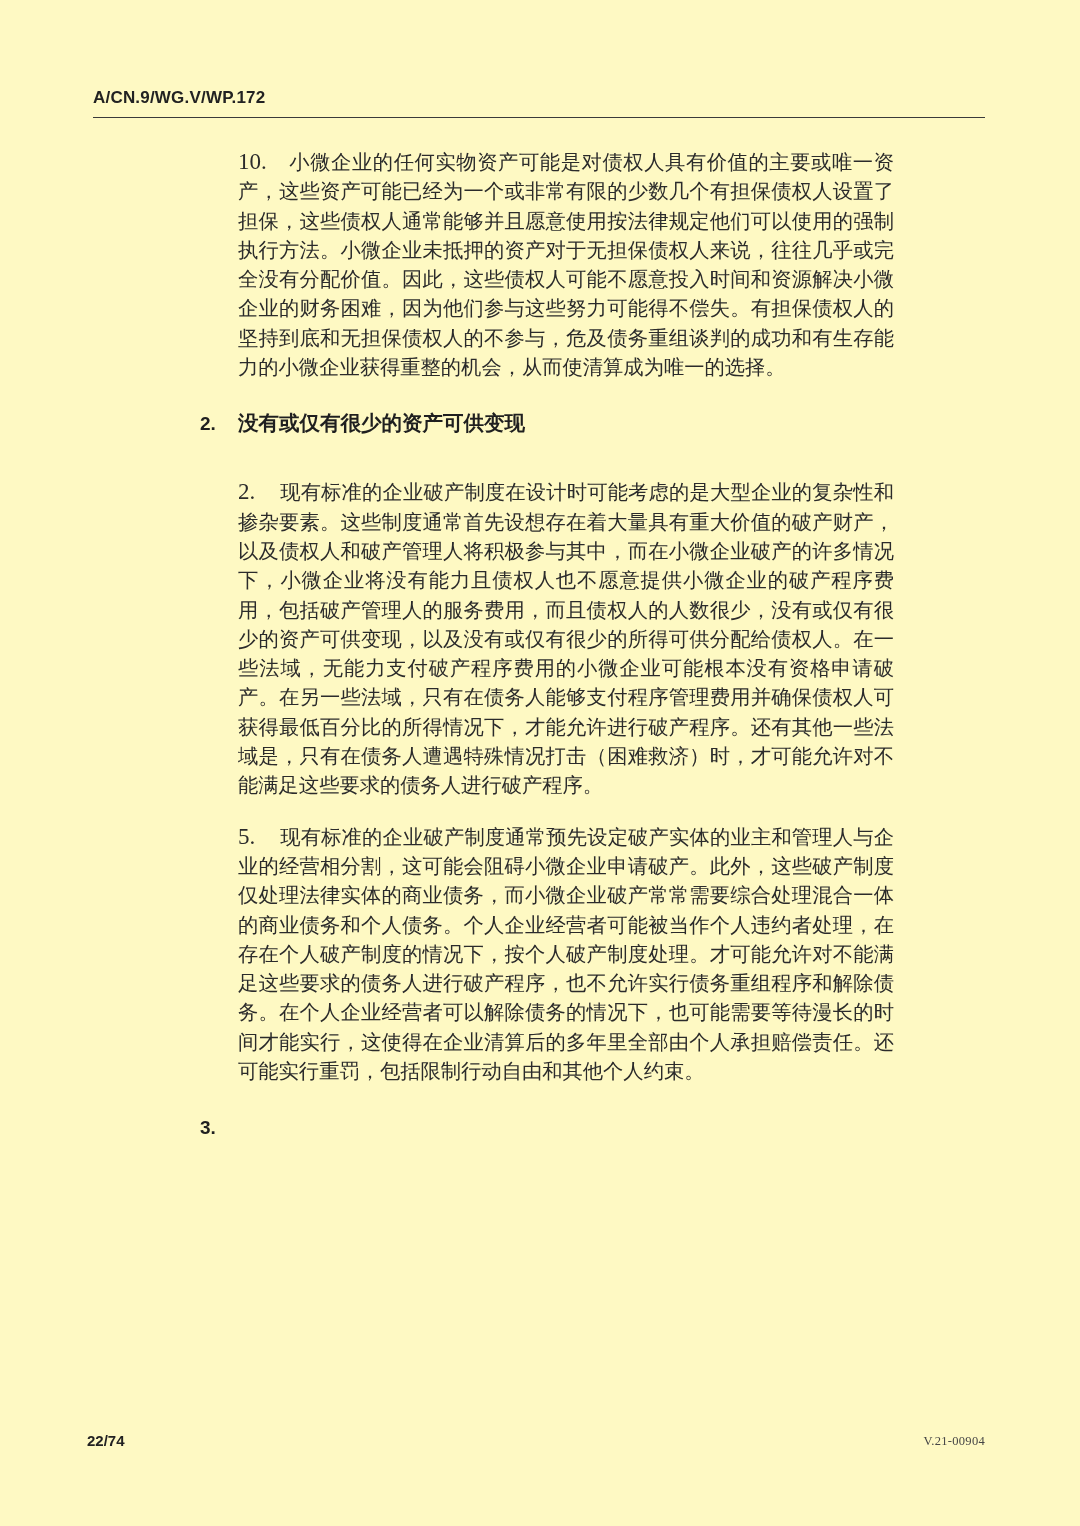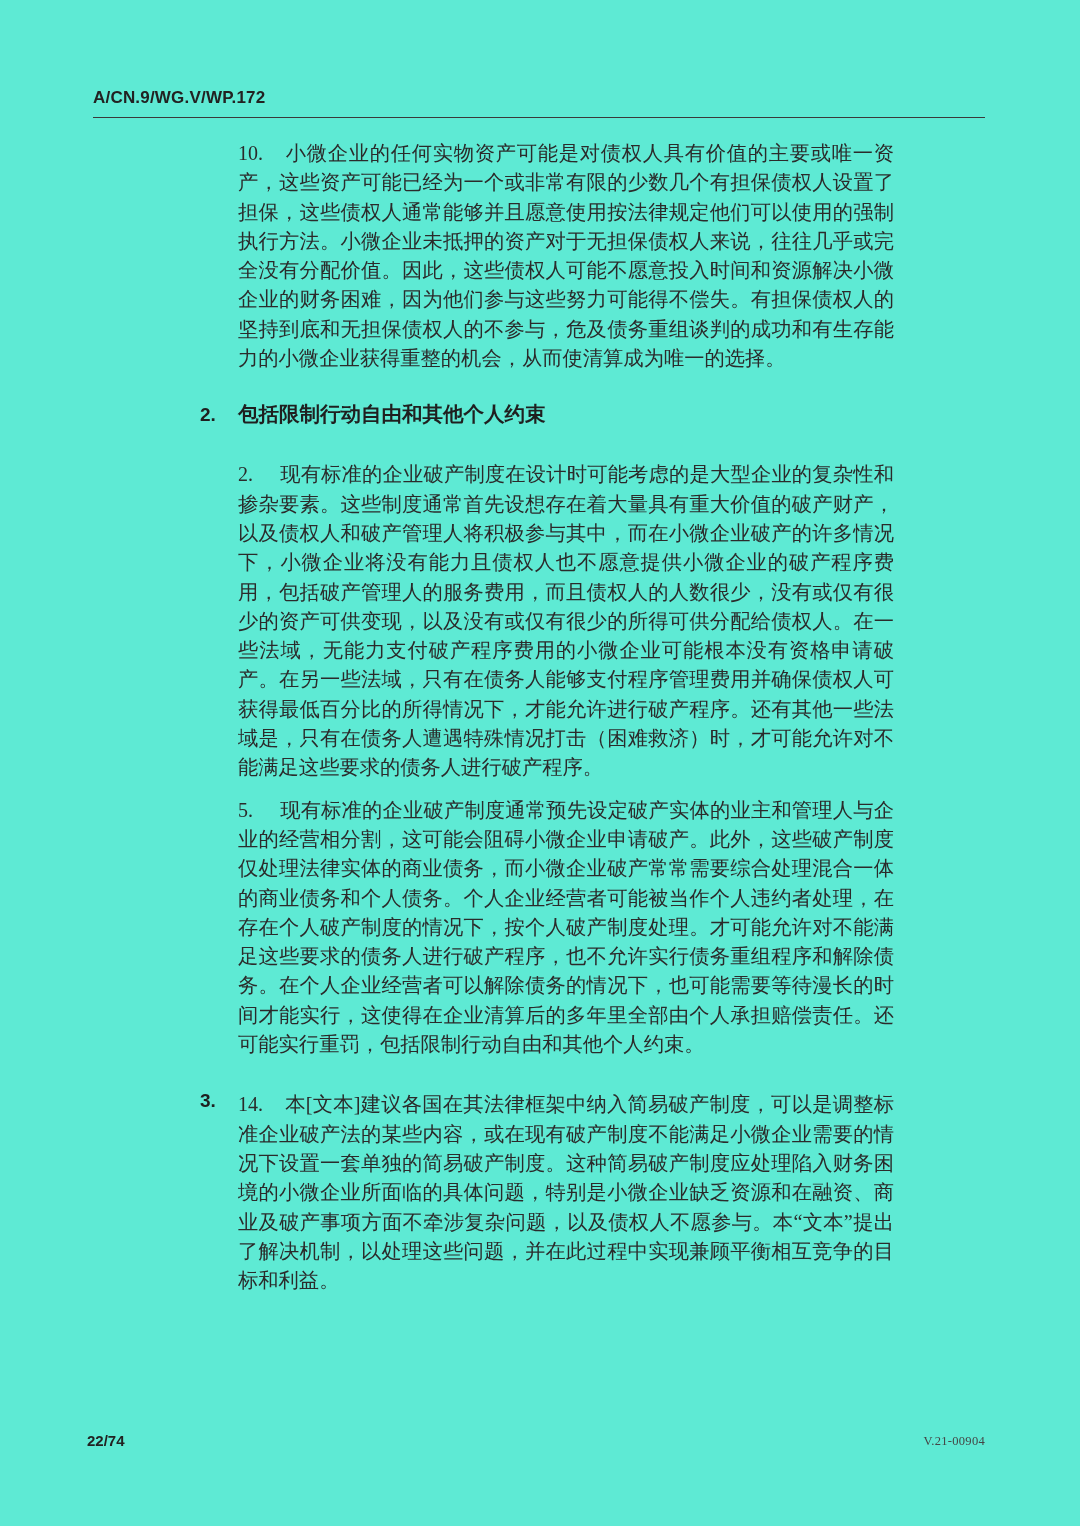--- a/index.html
+++ b/index.html
@@ -1,21 +1,21 @@
 <!DOCTYPE html>
 <html><head>
 <meta charset="utf-8">
 <style>
   * { margin: 0; padding: 0; box-sizing: border-box; }
   html, body { background: #ffffff; }
   .page {
     position: relative;
     width: 1080px;
     height: 1526px;
-    background: #5eead4;
+    background: #fef9c3;
     overflow: hidden;
     font-family: "Liberation Serif", "DejaVu Serif", serif;
     color: #2b2b2b;
   }
   
   .doc-symbol {
     position: absolute;
     left: 93px;
     top: 88px;
     font-family: "Liberation Sans", "DejaVu Sans", sans-serif;
@@ -44,21 +44,22 @@
     line-height: 29.3px;
     text-align: justify;
     text-justify: inter-ideograph;
     margin-bottom: 13px;
     color: #2b2b2b;
   }
   p.para .pnum {
     display: inline-block;
     min-width: 20px;
     margin-right: 22px;
-    font-size: 20px;
+    font-size: 23px;
+    margin-top: 8px;
   }
   .heading {
     position: relative;
     font-weight: bold;
     font-size: 20.5px;
     line-height: 29px;
     margin-top: 27px;
     margin-bottom: 31px;
     color: #1f1f1f;
   }
@@ -99,32 +100,31 @@
   <div class="doc-symbol">A/CN.9/WG.V/WP.172</div>
   <div class="header-rule"></div>
 
   <div class="body-block">
 
     <p class="para"><span class="pnum">10.</span><span>小微企业的任何实物资产可能是对债权人具有价值的主要或唯一资产，这些资产可能已经为一个或非常有限的少数几个有担保债权人设置了担保，这些债权人通常能够并且愿意使用按法律规定他们可以使用的强制执行方法。小微企业未抵押的资产对于无担保债权人来说，往往几乎或完全没有分配价值。因此，这些债权人可能不愿意投入时间和资源解决小微企业的财务困难，因为他们参与这些努力可能得不偿失。有担保债权人的坚持到底和无担保债权人的不参与，危及债务重组谈判的成功和有生存能力的小微企业获得重整的机会，从而使清算成为唯一的选择。</span></p>
 
 
     <div class="heading">
       <span class="hnum">2.</span>
-      <span class="htext">包括限制行动自由和其他个人约束</span>
+      <span class="htext">没有或仅有很少的资产可供变现</span>
     </div>
 
     <p class="para"><span class="pnum">2.</span><span>现有标准的企业破产制度在设计时可能考虑的是大型企业的复杂性和掺杂要素。这些制度通常首先设想存在着大量具有重大价值的破产财产，以及债权人和破产管理人将积极参与其中，而在小微企业破产的许多情况下，小微企业将没有能力且债权人也不愿意提供小微企业的破产程序费用，包括破产管理人的服务费用，而且债权人的人数很少，没有或仅有很少的资产可供变现，以及没有或仅有很少的所得可供分配给债权人。在一些法域，无能力支付破产程序费用的小微企业可能根本没有资格申请破产。在另一些法域，只有在债务人能够支付程序管理费用并确保债权人可获得最低百分比的所得情况下，才能允许进行破产程序。还有其他一些法域是，只有在债务人遭遇特殊情况打击（困难救济）时，才可能允许对不能满足这些要求的债务人进行破产程序。</span></p>
 
     <p class="para"><span class="pnum">5.</span><span>现有标准的企业破产制度通常预先设定破产实体的业主和管理人与企业的经营相分割，这可能会阻碍小微企业申请破产。此外，这些破产制度仅处理法律实体的商业债务，而小微企业破产常常需要综合处理混合一体的商业债务和个人债务。个人企业经营者可能被当作个人违约者处理，在存在个人破产制度的情况下，按个人破产制度处理。才可能允许对不能满足这些要求的债务人进行破产程序，也不允许实行债务重组程序和解除债务。在个人企业经营者可以解除债务的情况下，也可能需要等待漫长的时间才能实行，这使得在企业清算后的多年里全部由个人承担赔偿责任。还可能实行重罚，包括限制行动自由和其他个人约束。</span></p>
 
     <div class="heading">
       <span class="hnum">3.</span>
     </div>
 
-    <p class="para"><span class="pnum">14.</span><span>本[文本]建议各国在其法律框架中纳入简易破产制度，可以是调整标准企业破产法的某些内容，或在现有破产制度不能满足小微企业需要的情况下设置一套单独的简易破产制度。这种简易破产制度应处理陷入财务困境的小微企业所面临的具体问题，特别是小微企业缺乏资源和在融资、商业及破产事项方面不牵涉复杂问题，以及债权人不愿参与。本“文本”提出了解决机制，以处理这些问题，并在此过程中实现兼顾平衡相互竞争的目标和利益。</span></p>
 
   </div>
 
   <div class="page-num">22/74</div>
 
   <div class="doc-ref">V.21-00904</div>
 
 </div>
 
 </body></html>

